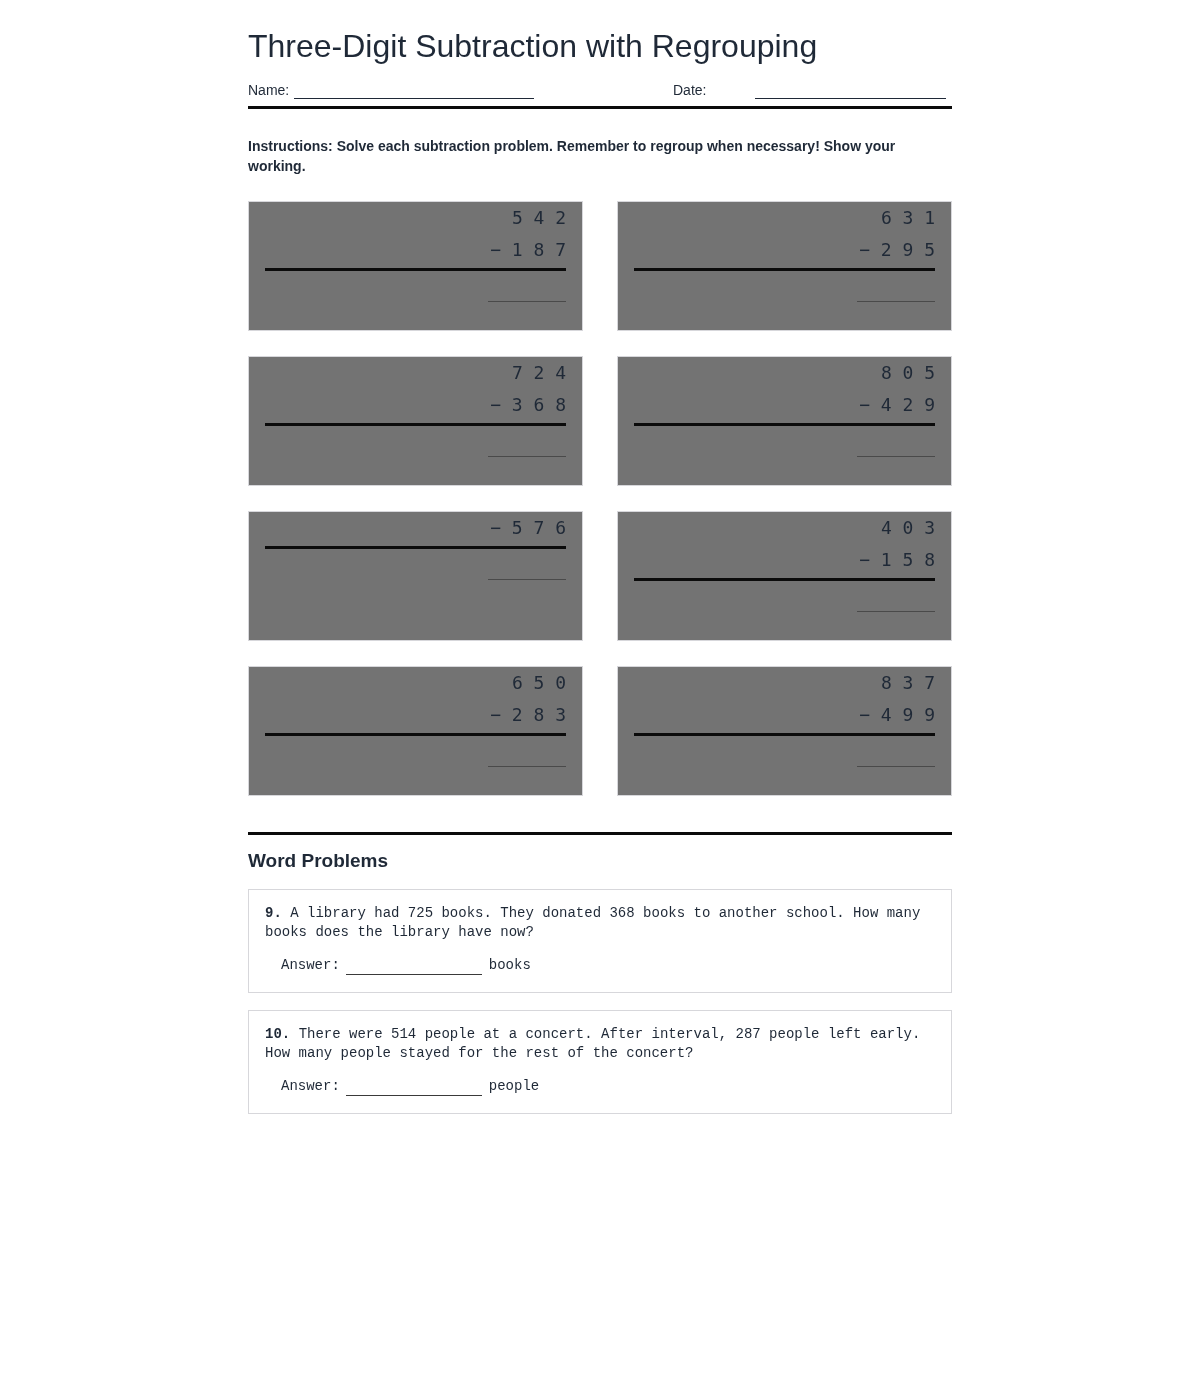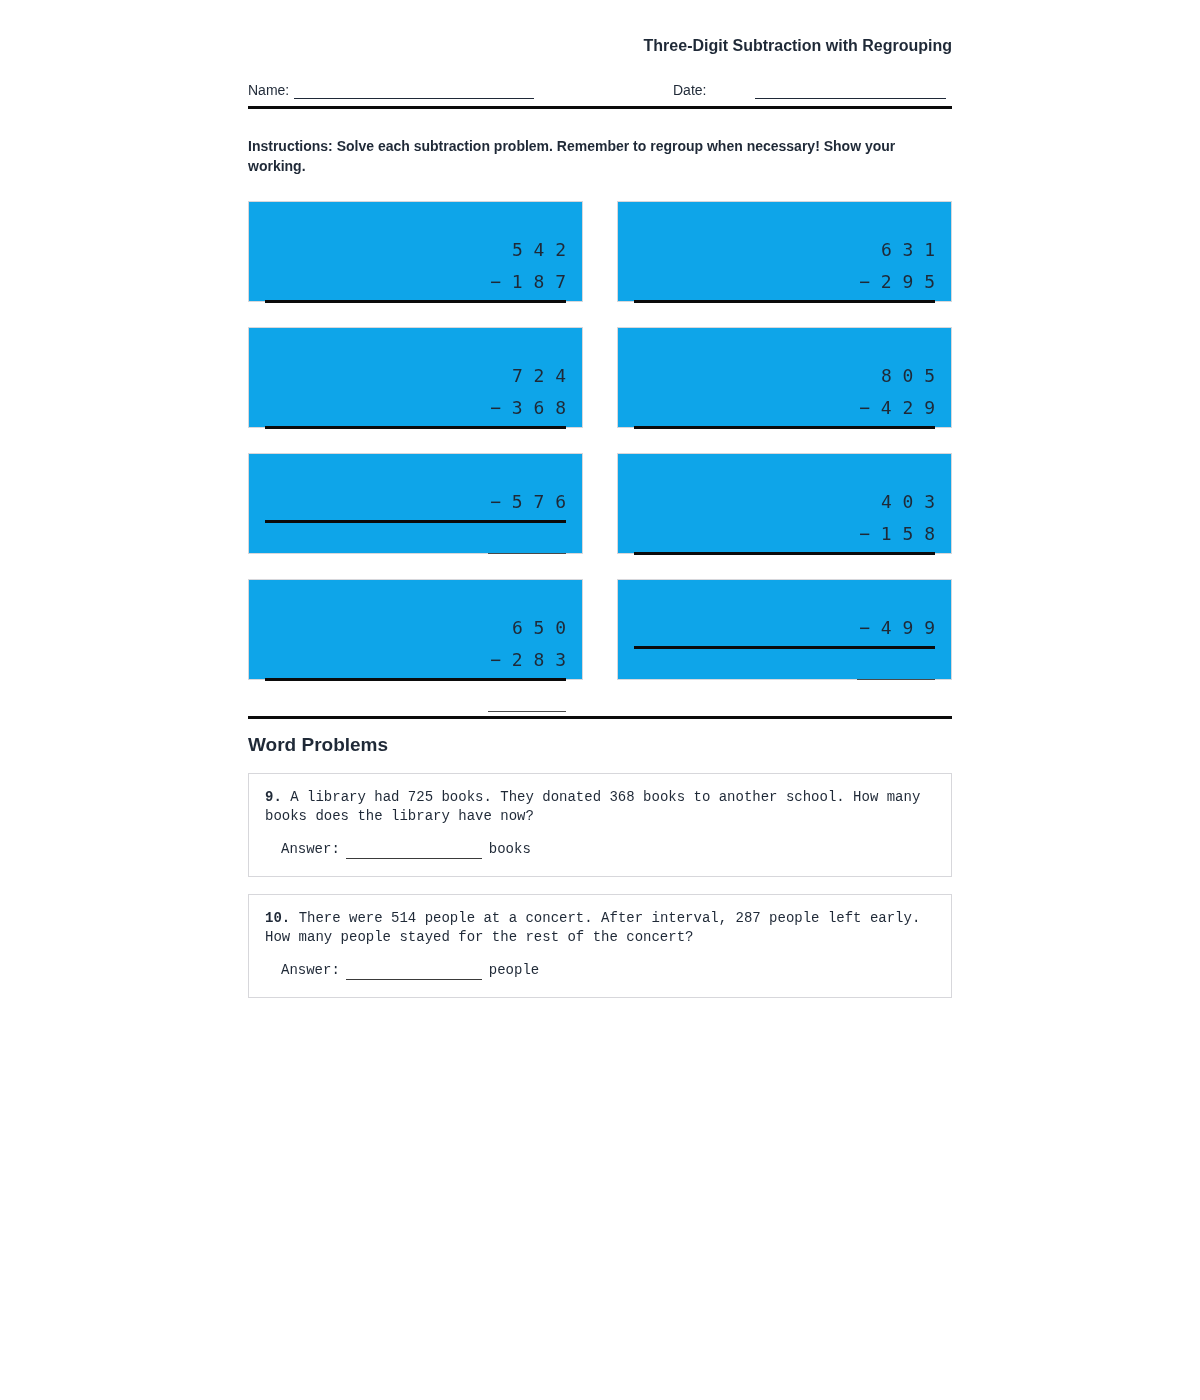--- a/index.html
+++ b/index.html
@@ -6,24 +6,24 @@
   html, body { margin: 0; padding: 0; }
   body {
     width: 1200px; height: 1400px;
     background: #ffffff;
     font-family: "Liberation Sans", sans-serif;
     color: #1f2937;
   }
   .page { width: 704px; margin: 0 auto; }
 
   .title {
-    text-align: right;
-    font-size: 16px;
+    text-align: left;
+    font-size: 32px;
     line-height: 28px;
-    font-weight: bold;
+    font-weight: normal;
     margin: 32px 0 0 0;
   }
 
   .name-date-row {
     display: flex;
     margin-top: 22px;
     font-size: 14px;
   }
   .field { display: flex; align-items: flex-end; }
   .field-label { padding-bottom: 1px; white-space: nowrap; }
@@ -53,23 +53,23 @@
 
   .problems-grid {
     display: grid;
     grid-template-columns: 1fr 1fr;
     column-gap: 34px;
     row-gap: 25px;
     margin-top: 25px;
   }
   .problem-card {
     border: 1px solid #d7d7db;
-    height: 101px;
-    padding: 32px 16px 0 16px;
-    background: #0ea5e9;
+    height: 130px;
+    padding: 0 16px 0 16px;
+    background: #737373;
   }
   .num {
     font-family: "DejaVu Sans Mono", monospace;
     font-size: 18px;
     line-height: 32px;
     text-align: right;
     letter-spacing: 0.6em;
     margin-right: -0.6em;
     white-space: nowrap;
   }
@@ -176,20 +176,21 @@
     <div class="sub-rule"></div>
     <div class="answer-blank"></div>
   </div>
       <div class="problem-card">
     <div class="num">650</div>
     <div class="num">−283</div>
     <div class="sub-rule"></div>
     <div class="answer-blank"></div>
   </div>
       <div class="problem-card">
+    <div class="num">837</div>
     <div class="num">−499</div>
     <div class="sub-rule"></div>
     <div class="answer-blank"></div>
   </div>
     </div>
 
   <hr class="thick section-divider">
 
   <h2 class="word-heading">Word Problems</h2>
 

